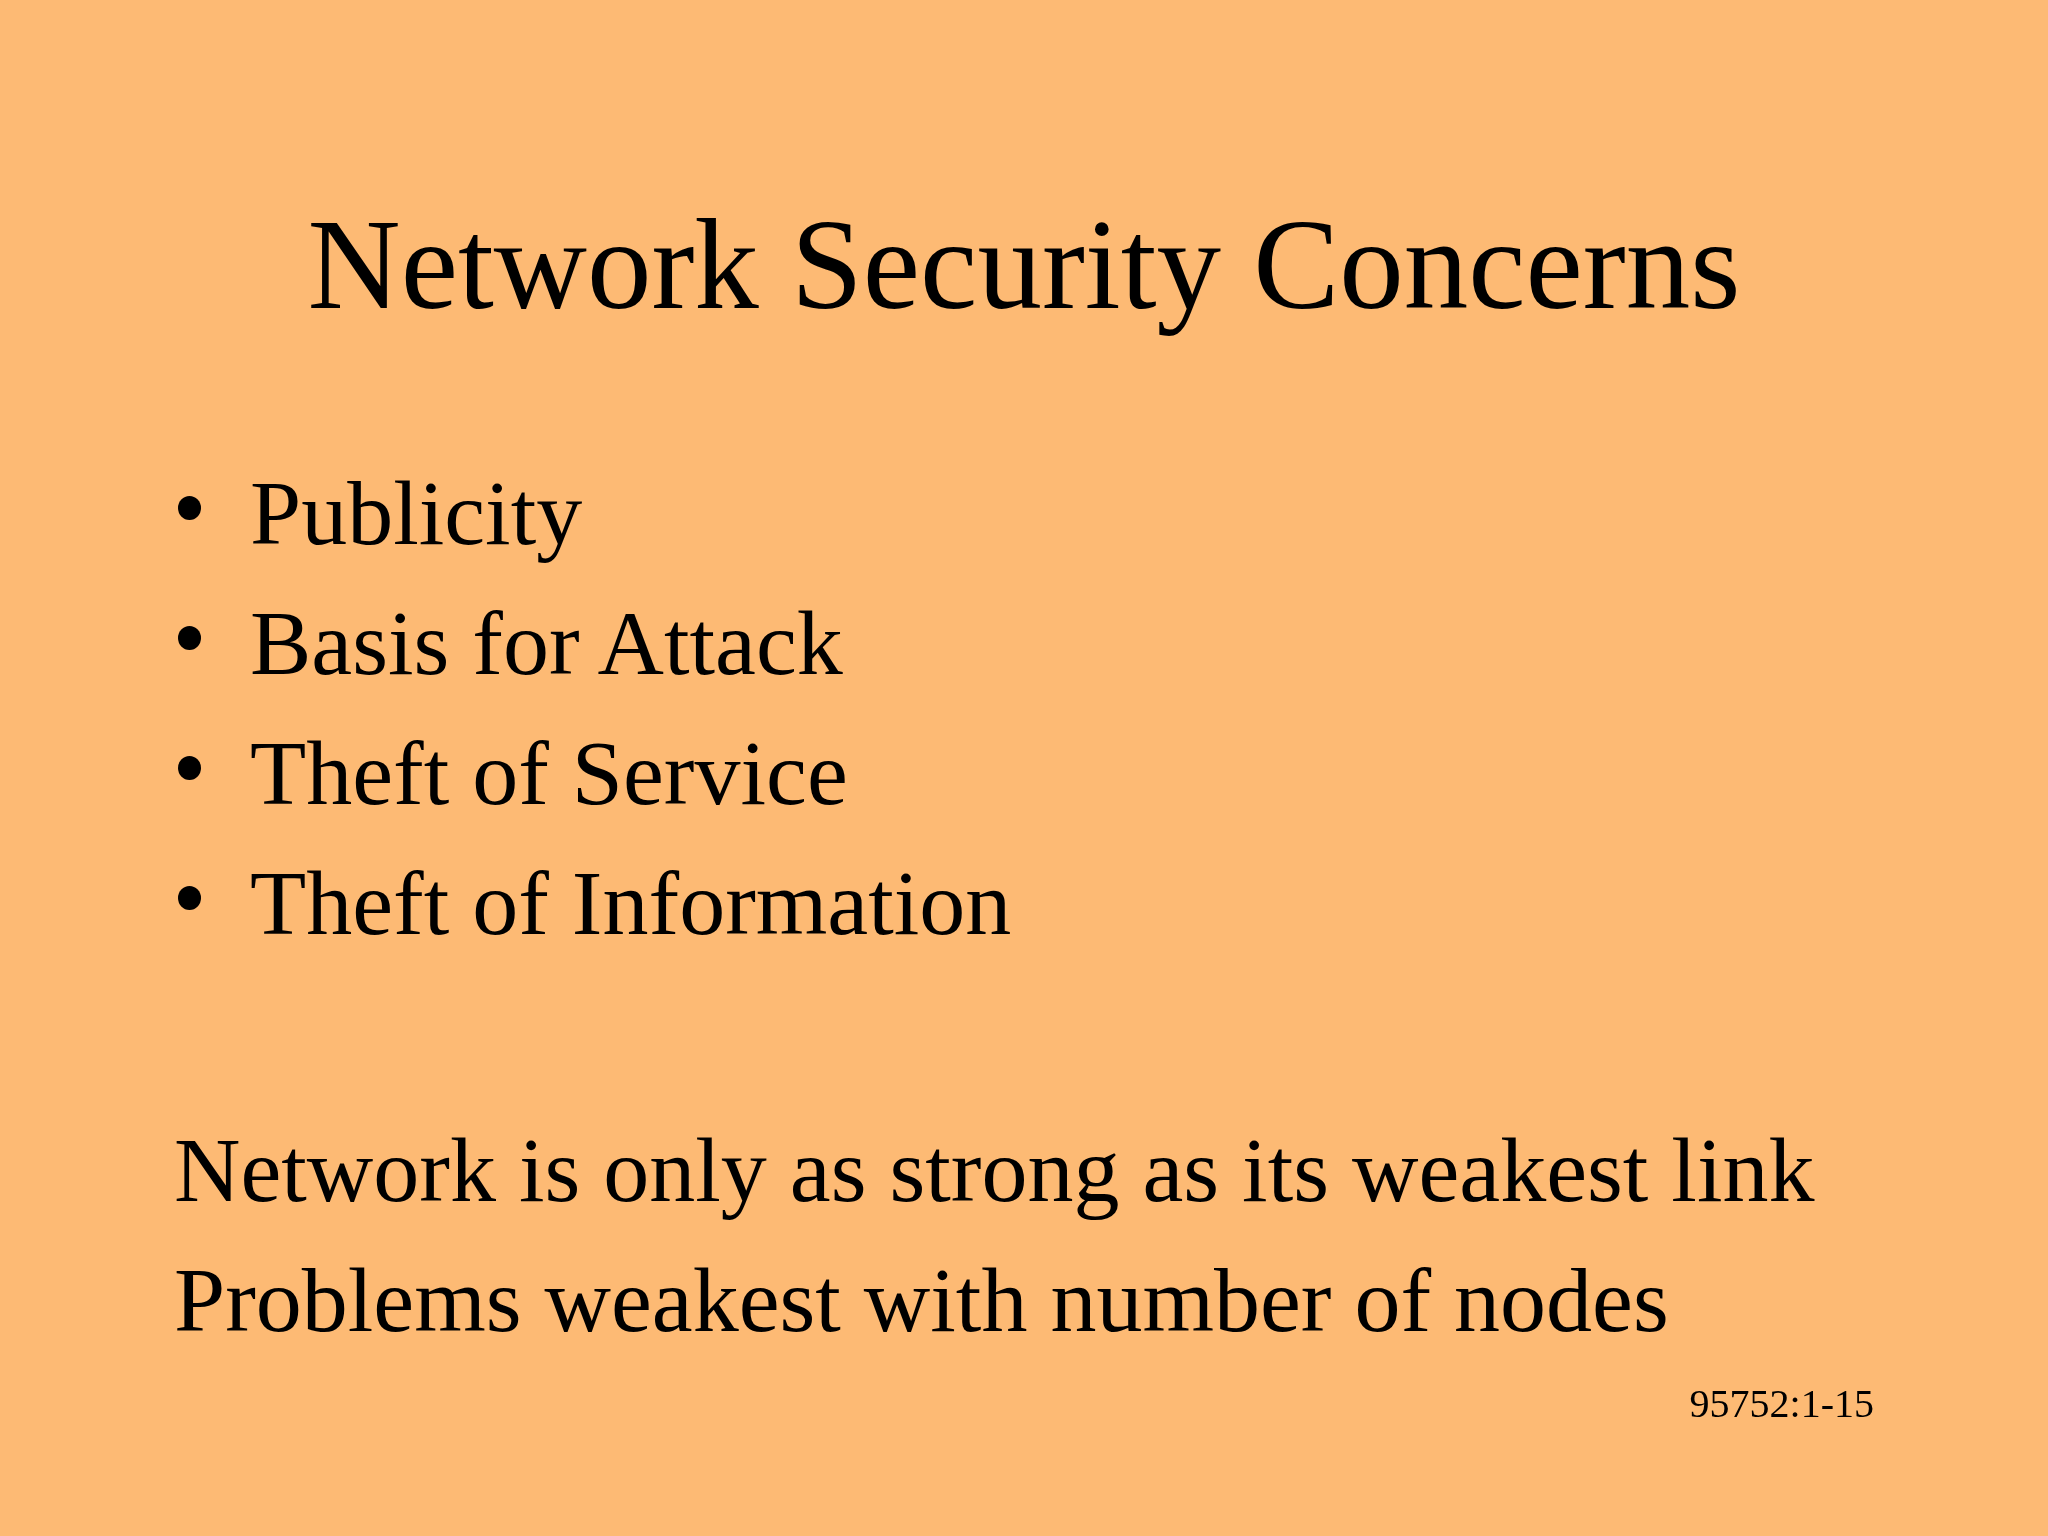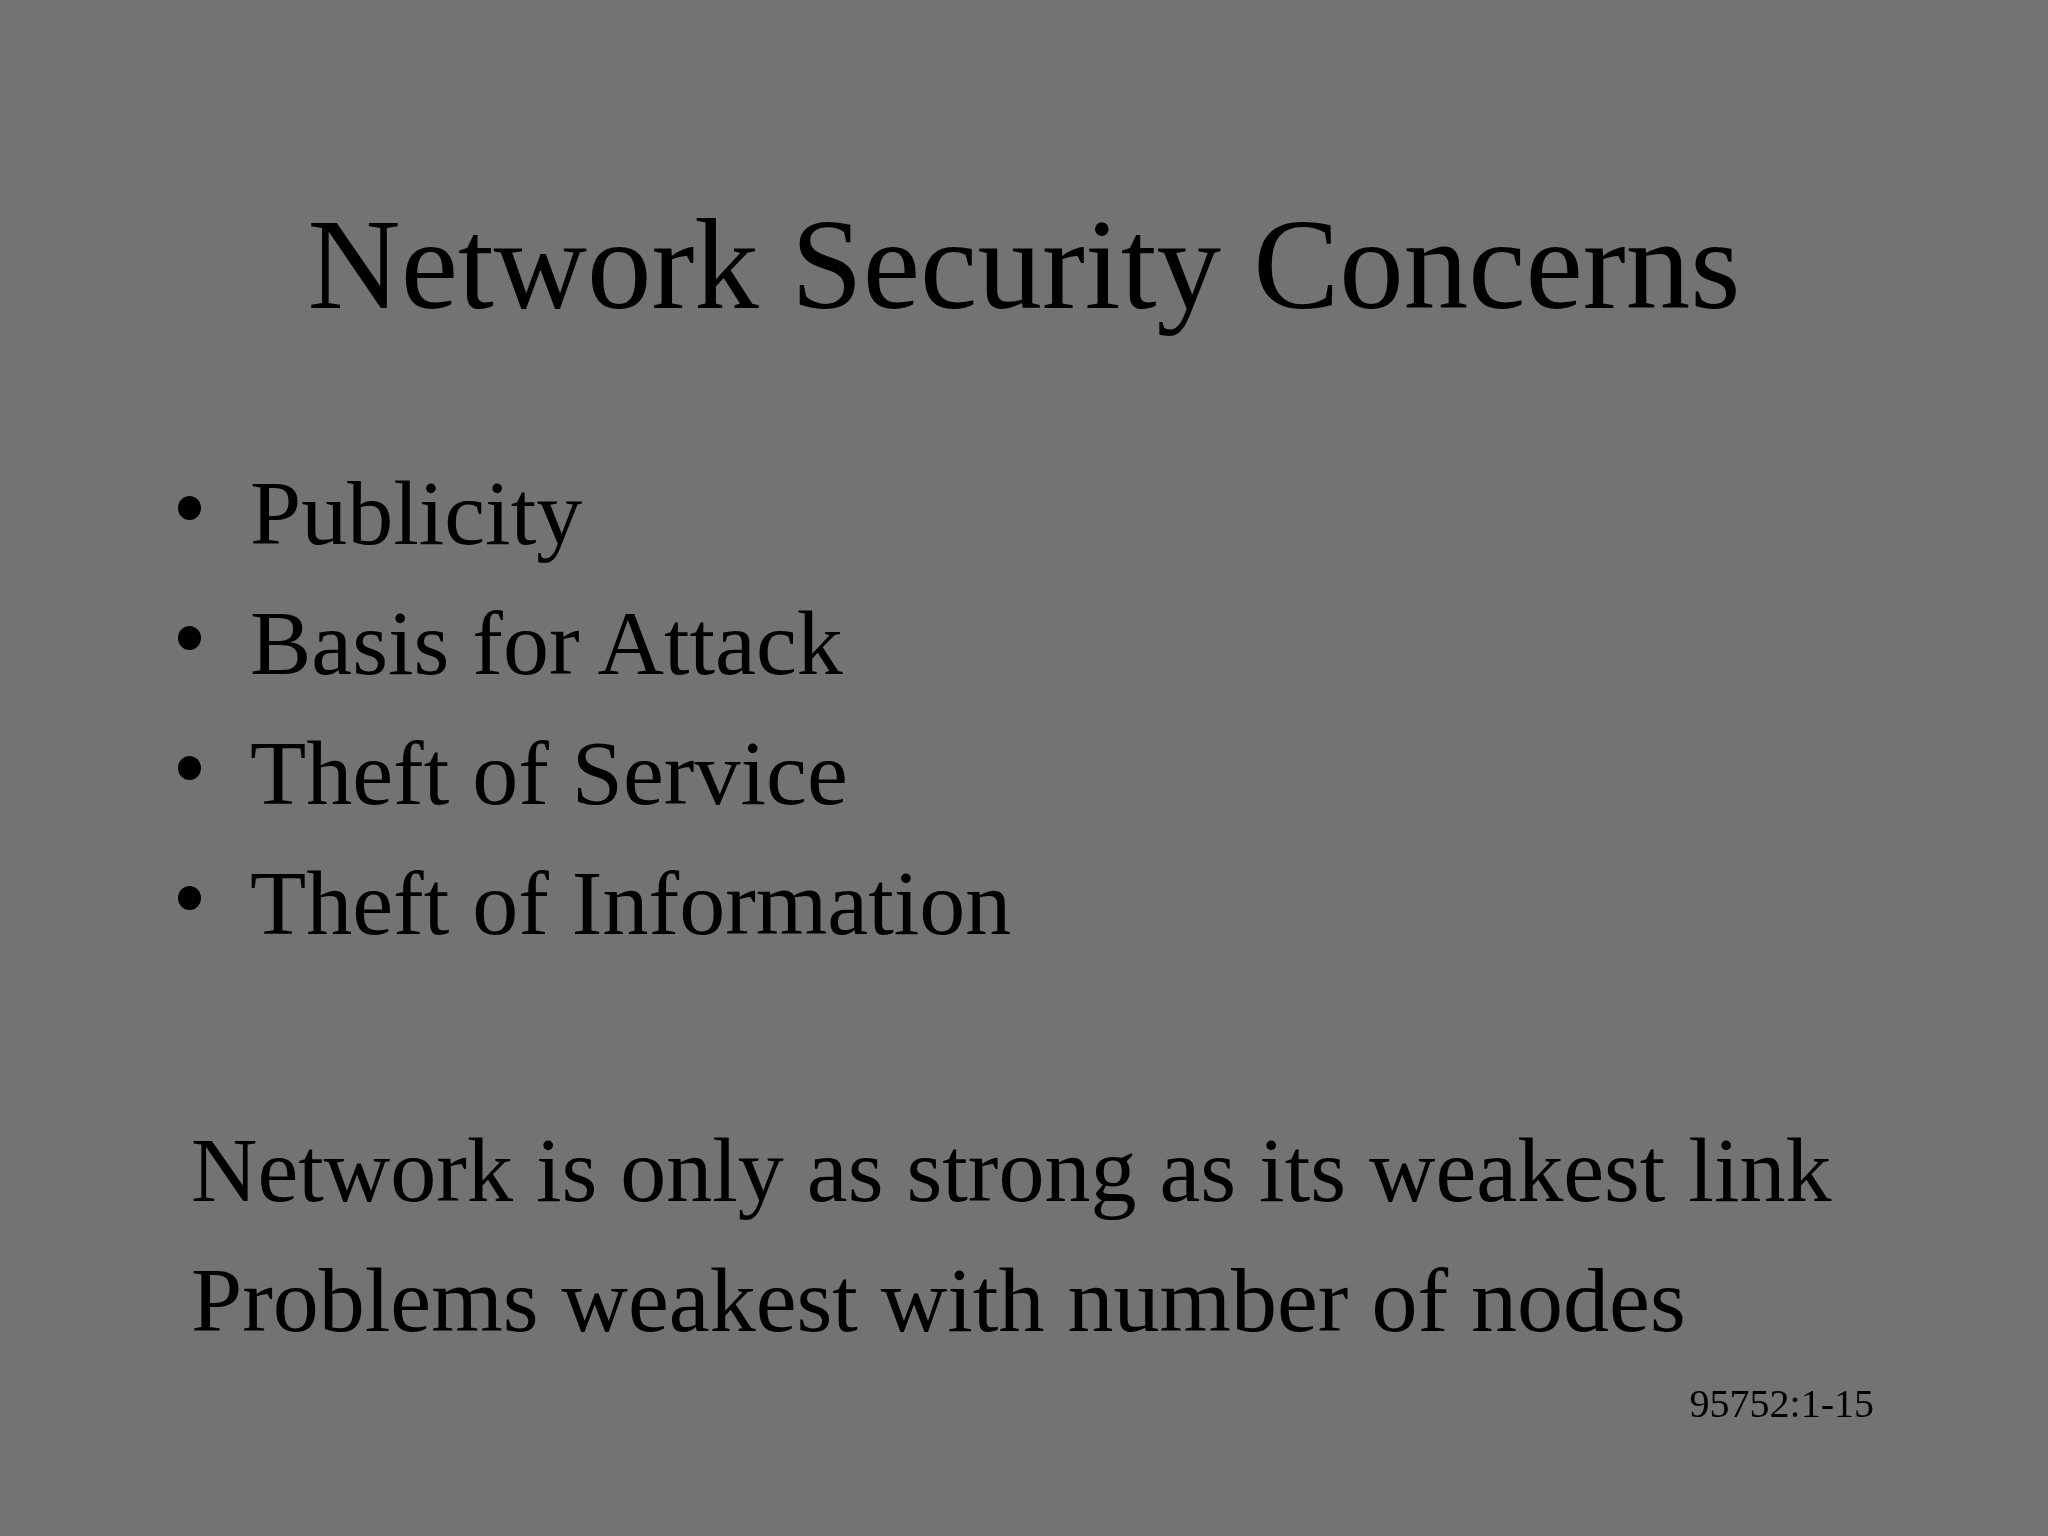--- a/index.html
+++ b/index.html
@@ -11,21 +11,21 @@
     width: 2048px;
     height: 1536px;
     position: relative;
     overflow: hidden;
     font-family: "Liberation Serif", "DejaVu Serif", serif;
     color: #000000;
   }
   .slide {
     position: absolute;
     inset: 0;
-    background: #737373;
+    background: #fdba74;
   }
   .title {
     position: absolute;
     top: 188px;
     left: 0;
     width: 2048px;
     text-align: center;
     font-size: 129px;
     line-height: 1.2;
     white-space: nowrap;
@@ -55,21 +55,20 @@
     top: 0;
     font-size: 92px;
     line-height: 130px;
     white-space: nowrap;
   }
   .statements {
     position: absolute;
     left: 174px;
     top: 1105px;
     width: 1750px;
-    margin-left: 17px;
   }
   .statement-line {
     font-size: 92px;
     line-height: 130px;
     white-space: nowrap;
   }
   .slide-number {
     position: absolute;
     top: 1380px;
     right: 174px;

